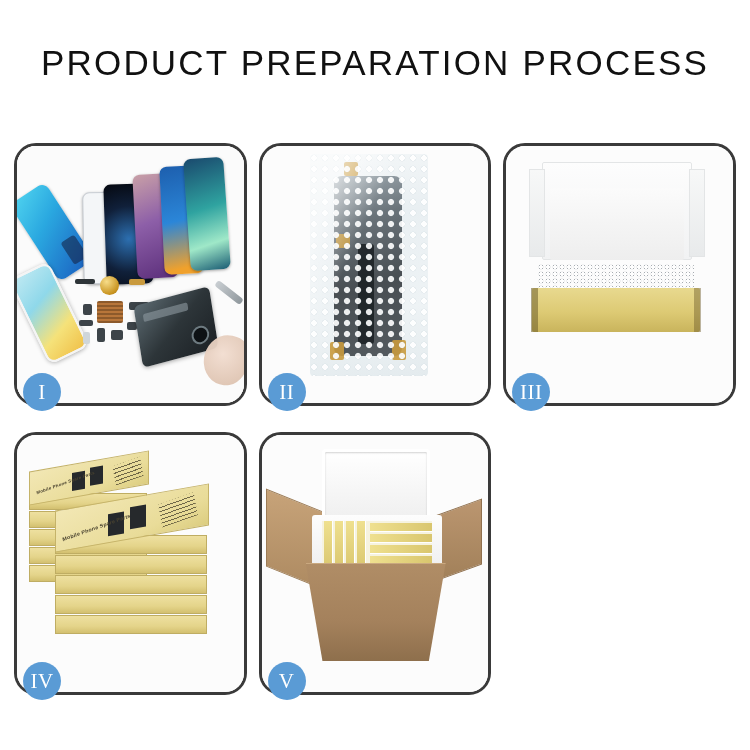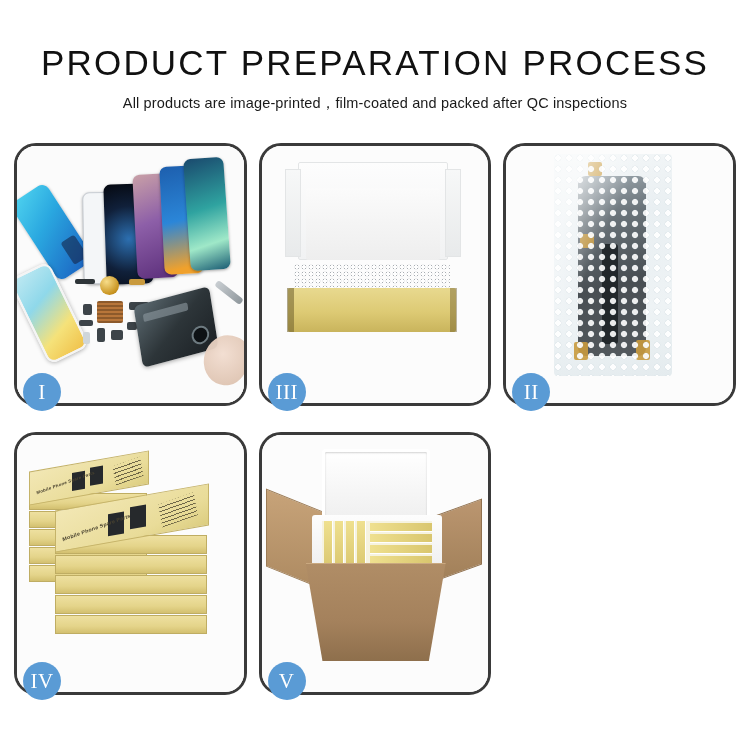--- a/index.html
+++ b/index.html
@@ -350,21 +350,20 @@
   .c6-tapeA { position:absolute; left:24px; top:58px; width:16px; height:18px; background: rgba(150,124,94,.65); }
   .c6-tapeB { position:absolute; left:26px; top:134px; width:16px; height:16px; background: rgba(150,124,94,.6); }
 </style>
 </head>
 <body>
 
 <div id="page">
 
   <div class="header">
     <div class="title">PRODUCT PREPARATION PROCESS</div>
-    <div class="subtitle">All products are image-printed，film-coated and packed after QC inspections</div>
   </div>
 
   <div class="grid">
 
     <div class="panel">
       <div class="panel-inner">
         <div class="scene">
           <div class="p1bg"></div>
           <div class="adh"></div>
           <div class="ph glass"></div>
@@ -388,45 +387,45 @@
           <div class="tool"></div>
           <div class="hand"></div>
         </div>
       </div>
       <div class="badge">I</div>
     </div>
 
     <div class="panel">
       <div class="panel-inner">
         <div class="scene">
-          <div class="bx3-lid"></div>
-          <div class="bx3-foam"></div>
-          <div class="bx3-bubble"></div>
-          <div class="bx3-base"></div>
-        </div>
-      </div>
-      <div class="badge">III</div>
-    </div>
-
-    <div class="panel">
-      <div class="panel-inner">
-        <div class="scene">
           <div class="bw-bag">
             <div class="bw-part"></div>
             <div class="bw-flex"></div>
             <div class="bw-tab" style="left:34px;top:8px;"></div>
             <div class="bw-tab" style="left:26px;top:80px;"></div>
             <div class="bw-tab" style="left:20px;top:188px;height:18px;"></div>
             <div class="bw-tab" style="left:82px;top:186px;height:20px;"></div>
             <div class="bw-dots"></div>
             <div class="bw-sheen"></div>
           </div>
         </div>
       </div>
       <div class="badge">II</div>
+    </div>
+
+    <div class="panel">
+      <div class="panel-inner">
+        <div class="scene">
+          <div class="bx3-lid"></div>
+          <div class="bx3-foam"></div>
+          <div class="bx3-bubble"></div>
+          <div class="bx3-base"></div>
+        </div>
+      </div>
+      <div class="badge">III</div>
     </div>
 
     <div class="panel">
       <div class="panel-inner">
         <div class="scene">
           <div class="stack">
 
             <div class="sb" style="left:0;top:36px;width:118px;height:17px;"></div>
             <div class="sb" style="left:0;top:54px;width:118px;height:17px;"></div>
             <div class="sb" style="left:0;top:72px;width:118px;height:17px;"></div>

